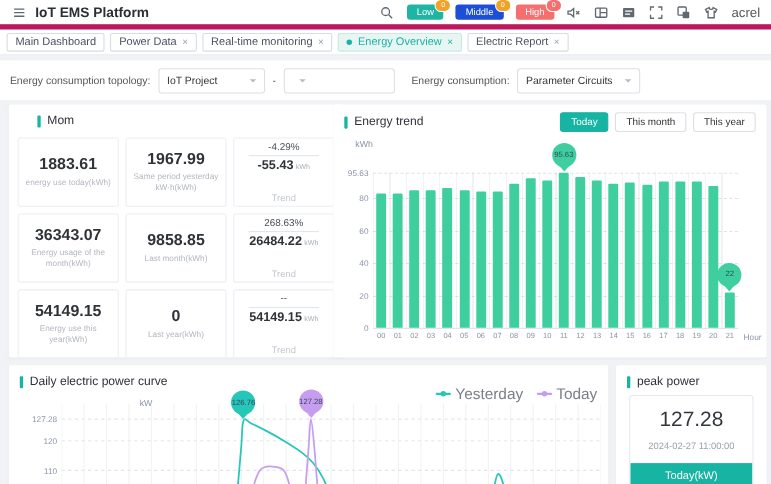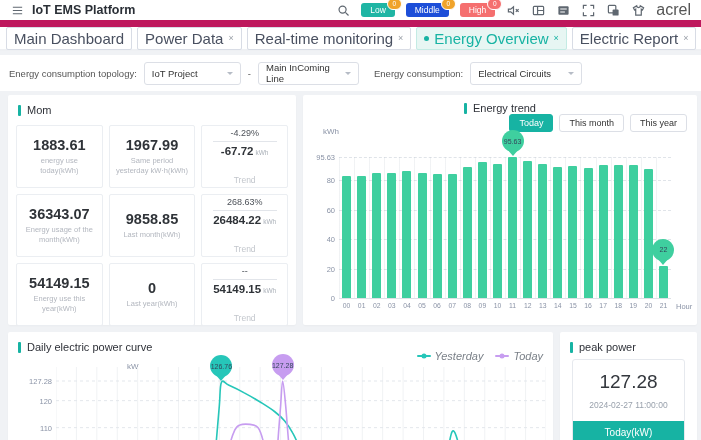--- a/index.html
+++ b/index.html
@@ -1,67 +1,67 @@
 <!DOCTYPE html>
 <html><head>
 <meta charset="utf-8">
 <style>
   html,body{margin:0;padding:0;}
   .page{position:relative;width:701px;height:440px;overflow:hidden;background:#f0f2f5;
         font-family:"Liberation Sans",sans-serif;color:#333;}
   
   .hdr{position:absolute;top:0;left:0;right:0;height:27px;background:#fff;display:flex;
-       align-items:center;padding:0 10px;gap:8px;border-bottom:7px solid #be185d;box-sizing:border-box;}
+       align-items:center;padding:0 10px;gap:8px;border-bottom:5px solid #be185d;box-sizing:border-box;}
   .brand{font-weight:bold;font-size:12.5px;color:#2a2f36;}
   .hdr-right{margin-left:auto;display:flex;align-items:center;gap:11px;}
   .icon{display:inline-flex;align-items:center;justify-content:center;width:14px;height:14px;}
   .icon svg{width:13px;height:13px;stroke:#5f6770;fill:none;stroke-width:1.3;}
   .alarm{position:relative;border-radius:3px;color:#fff;font-size:8.5px;padding:2px 9px;line-height:1.2;cursor:pointer;}
   .alarm .sup{position:absolute;top:-5px;right:-7px;min-width:9px;height:10px;border-radius:6px;
        color:#fff;font-size:6.5px;line-height:10px;text-align:center;padding:0 2px;border:1px solid #fff;}
-  .uname{font-size:16px;color:#555;}
+  .uname{font-size:12px;color:#555;}
   
   .tabbar{position:absolute;top:27px;left:0;right:0;height:24px;background:#fff;display:flex;
        align-items:center;gap:5px;padding:0 6px;border-bottom:2px solid #eef0f3;box-sizing:border-box;}
   .tab{display:flex;align-items:center;gap:5px;background:#fff;border:1px solid #d8dce5;border-radius:2px;
-       font-size:15px;color:#495060;padding:2px 7px;cursor:pointer;white-space:nowrap;}
+       font-size:10px;color:#495060;padding:2px 7px;cursor:pointer;white-space:nowrap;}
   .tab .dot{display:none;width:5px;height:5px;border-radius:50%;background:#17b3a3;}
   .tab.active{background:#e7f6f3;border-color:#c4ebe4;color:#17b3a3;}
   .tab.active .dot{display:inline-block;}
   .tab .close{font-size:9px;color:#9aa0a8;}
   .tab .close::before{content:"\00d7";}
   .tab.active .close{color:#17b3a3;}
   
   .filterbar{position:absolute;top:55px;left:0;right:0;height:36px;background:#fff;display:flex;
        align-items:center;gap:7px;padding:0 9px;font-size:9.5px;color:#555;box-sizing:border-box;}
   .select{display:flex;align-items:center;justify-content:space-between;border:1px solid #dcdfe6;
        border-radius:3px;height:23px;padding:0 7px;font-size:9.5px;color:#333;background:#fff;
        box-sizing:border-box;cursor:pointer;}
   .chev{width:0;height:0;border:3.5px solid transparent;border-top-color:#b6bcc6;margin:3px 0 0 6px;}
   
   .panel{position:absolute;background:#fff;border-radius:2px;box-shadow:0 1px 2px rgba(0,0,0,0.03);}
-  .p-mom{left:8px;top:95px;width:288px;height:230px;}
+  .p-mom{left:8px;top:95px;width:288px;height:230px;padding-left:16px;}
   .p-trend{left:303px;top:95px;width:394px;height:230px;}
   .p-daily{left:8px;top:332px;width:545px;height:172px;}
   .p-peak{left:560px;top:332px;width:137px;height:172px;}
   .ptitle{display:flex;align-items:center;gap:6px;padding:9px 10px 0;font-size:11px;color:#2e3138;}
   .ptitle .tbar{width:3px;height:11px;background:#17b3a3;border-radius:1px;}
   
   .mom-grid{position:absolute;left:8px;right:8px;top:30px;bottom:9px;display:grid;
        grid-template-columns:repeat(3,1fr);grid-template-rows:repeat(3,1fr);gap:6px;}
   .card{border:1px solid #ebeef2;border-radius:2px;display:flex;flex-direction:column;align-items:center;
        justify-content:center;text-align:center;padding:2px;box-sizing:border-box;}
   .card .v{font-size:14.5px;font-weight:bold;color:#2f3338;}
   .card .l{font-size:7.5px;color:#b3b7bf;margin-top:3px;line-height:1.3;padding:0 3px;}
   .card .pct{font-size:9px;color:#4c5158;padding-bottom:3px;border-bottom:1px solid #e2e5ea;min-width:64px;}
   .card .tv{font-size:11.5px;font-weight:bold;color:#2f3338;margin-top:3px;}
   .card .tu{font-size:6.5px;color:#aab0b8;font-weight:normal;margin-left:2px;}
   .card .tl{font-size:8.5px;color:#c2c6cc;margin-top:18px;}
   
-  .et-head{display:flex;align-items:center;padding:7px 10px 0;flex-direction:column;}
+  .et-head{display:flex;align-items:center;padding:7px 10px 0;}
   .et-head .ptitle{padding:0;}
   .btns{margin-left:auto;display:flex;gap:6px;}
   .et-btn{border:1px solid #dcdfe6;background:#fff;color:#333;font-size:9px;padding:3px 9px;border-radius:3px;cursor:pointer;}
   .et-btn.active{background:#17b3a3;border-color:#17b3a3;color:#fff;}
   .et-chart{position:absolute;left:0;right:0;top:30px;bottom:0;}
   .axis-unit{position:absolute;font-size:8px;color:#8a93a6;}
   .ylab{position:absolute;left:0;width:32px;text-align:right;font-size:7.5px;color:#8a93a6;}
   .hgrid{position:absolute;border-top:1px dashed #e0e4e9;z-index:1;}
   .hgrid.zero{border-top:1px solid #dde1e6;}
   .et-plot{position:absolute;left:36px;top:32px;width:332px;height:141px;display:flex;align-items:flex-end;z-index:2;
@@ -76,21 +76,21 @@
        transform:translate(-50%,-100%);display:flex;align-items:center;justify-content:center;
        font-size:7px;color:#33475b;z-index:5;}
   .pin::after{content:"";position:absolute;top:100%;left:50%;transform:translateX(-50%);margin-top:-3px;
        border:6px solid transparent;border-top:7px solid var(--c,#3fcf9f);border-bottom:none;}
   
   .dc-legend{position:absolute;right:10px;top:18px;display:flex;gap:12px;align-items:center;}
   .lg-item{display:flex;align-items:center;gap:4px;cursor:pointer;}
   .lg-swatch{position:relative;width:14px;height:2px;border-radius:1px;}
   .lg-swatch::after{content:"";position:absolute;left:50%;top:50%;width:5px;height:5px;border-radius:50%;
        transform:translate(-50%,-50%);background:inherit;}
-  .lg-label{font-size:11px;color:#7a8088;font-style:italic;}
+  .lg-label{font-size:14px;color:#7a8088;}
   .dc-ylab{position:absolute;left:0;width:44px;text-align:right;font-size:7.5px;color:#8a93a6;}
   .dc-svg{position:absolute;left:48px;top:35px;}
   
   .peak-card{position:absolute;left:12px;right:12px;top:27px;border:1px solid #e6e9ee;border-radius:3px;
        text-align:center;overflow:hidden;background:#fff;}
   .pk-v{font-size:19px;color:#33373d;margin-top:11px;}
   .pk-d{font-size:8.5px;color:#99a1ac;margin:7px 0 11px;}
   .pk-btn{background:#17b3a3;color:#fff;font-size:10px;padding:6px 0;cursor:pointer;}
 </style>
 </head>
@@ -186,47 +186,46 @@
   </div>
 
   <div class="filterbar">
     <span>Energy consumption topology:</span>
     <div class="select" style="width:97px">
       <span>IoT Project</span>
       <span class="chev"></span>
     </div>
     <span>-</span>
     <div class="select" style="width:101px">
-      <span>Main InComing Line</span>
       <span class="chev"></span>
     </div>
     <span style="margin-left:8px">Energy consumption:</span>
     <div class="select" style="width:112px">
-      <span>Electrical Circuits</span>
+      <span>Parameter Circuits</span>
       <span class="chev"></span>
     </div>
   </div>
 
   <div class="panel p-mom">
     <div class="ptitle">
       <span class="tbar"></span>
       <span>Mom</span>
     </div>
     <div class="mom-grid">
       <div class="card">
         <span class="v">1883.61</span>
         <span class="l">energy use today(kWh)</span>
       </div>
       <div class="card">
         <span class="v">1967.99</span>
         <span class="l">Same period yesterday kW·h(kWh)</span>
       </div>
       <div class="card">
         <span class="pct">-4.29%</span>
-        <span class="tv"><span>-67.72</span><span class="tu">kWh</span></span>
+        <span class="tv"><span>-55.43</span><span class="tu">kWh</span></span>
         <span class="tl">Trend</span>
       </div>
       <div class="card">
         <span class="v">36343.07</span>
         <span class="l">Energy usage of the month(kWh)</span>
       </div>
       <div class="card">
         <span class="v">9858.85</span>
         <span class="l">Last month(kWh)</span>
       </div>

